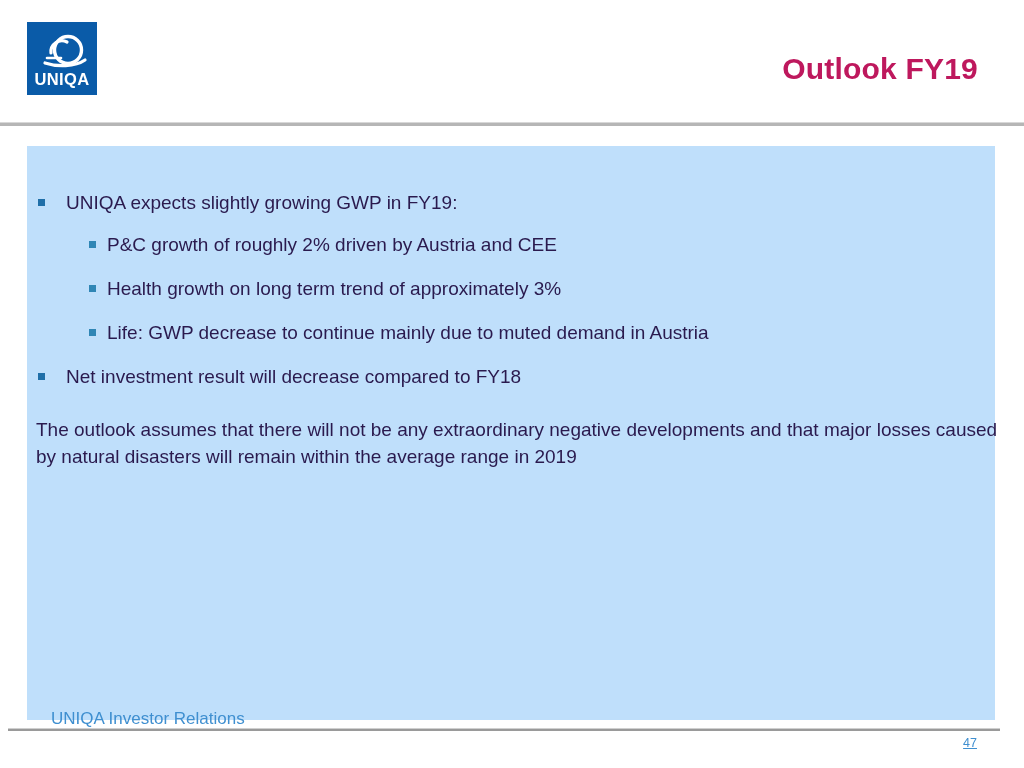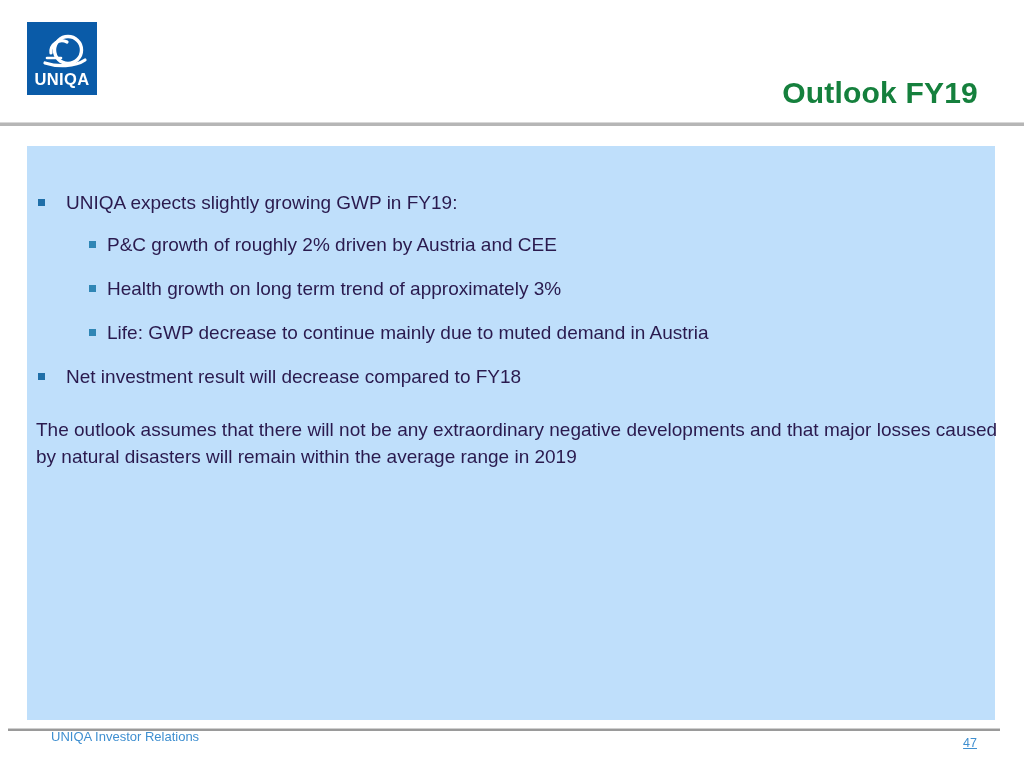--- a/index.html
+++ b/index.html
@@ -28,24 +28,24 @@
     left: 27px;
     top: 22px;
     width: 70px;
     height: 73px;
     background: #0a5ba8;
   }
   #logo svg { display: block; }
   #slide-title {
     position: absolute;
     right: 46px;
-    top: 76px;
+    top: 52px;
     font-size: 30px;
     font-weight: bold;
-    color: #15803d;
+    color: #be185d;
     letter-spacing: 0.2px;
     white-space: nowrap;
     text-align: right;
   }
   #header-rule {
     position: absolute;
     left: 0;
     top: 122px;
     width: 1024px;
     height: 3px;
@@ -127,22 +127,22 @@
     left: 8px;
     top: 728px;
     width: 992px;
     height: 2px;
     background: #9a9a9a;
     border-top: 1px solid #cfcfcf;
   }
   #footer-left {
     position: absolute;
     left: 51px;
-    top: 729px;
-    font-size: 13px;
+    top: 709px;
+    font-size: 17px;
     color: #3f8fd0;
     white-space: nowrap;
   }
   #footer-page {
     position: absolute;
     right: 47px;
     top: 736px;
     font-size: 12.5px;
     color: #3f8fd0;
     white-space: nowrap;

